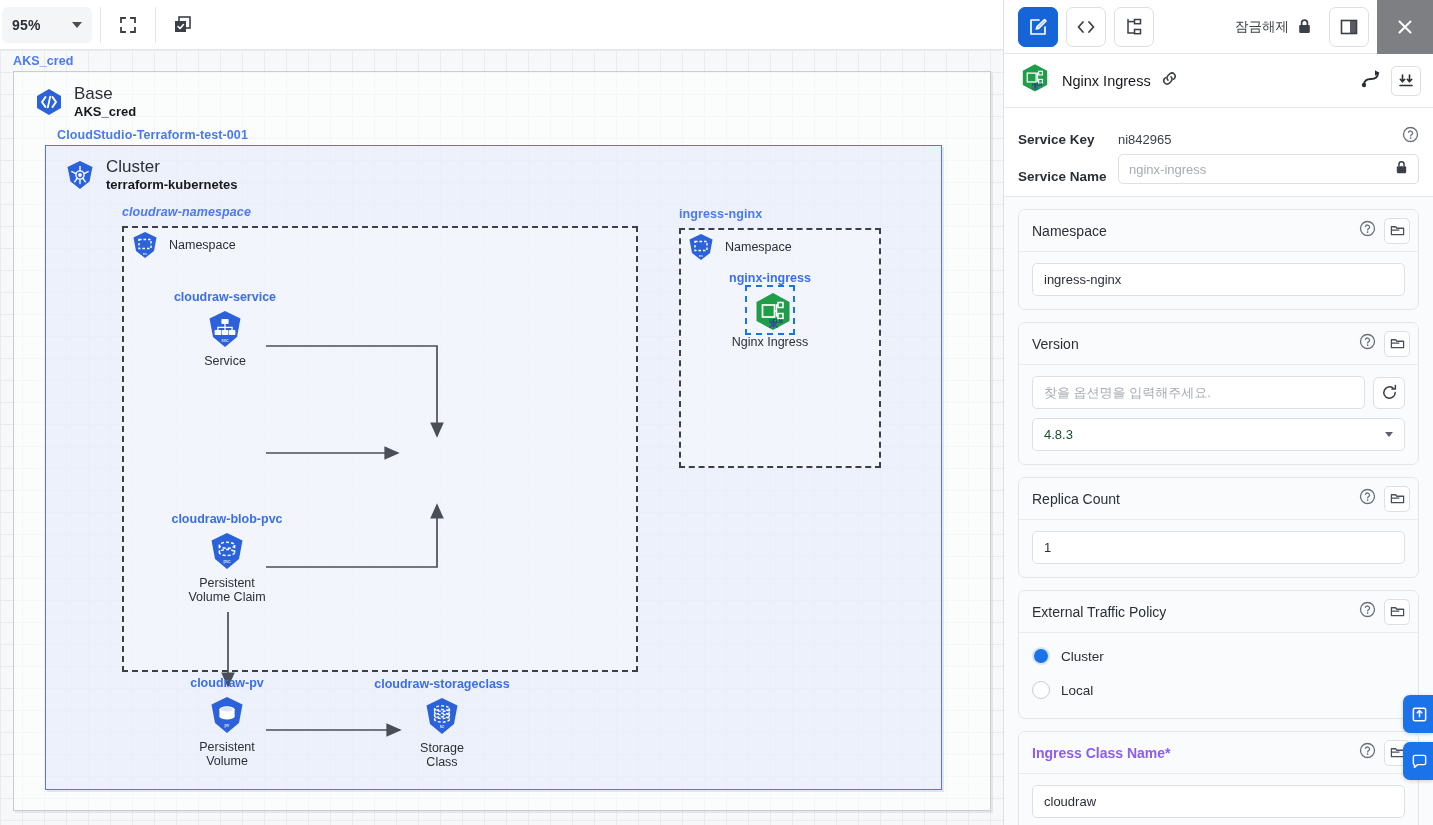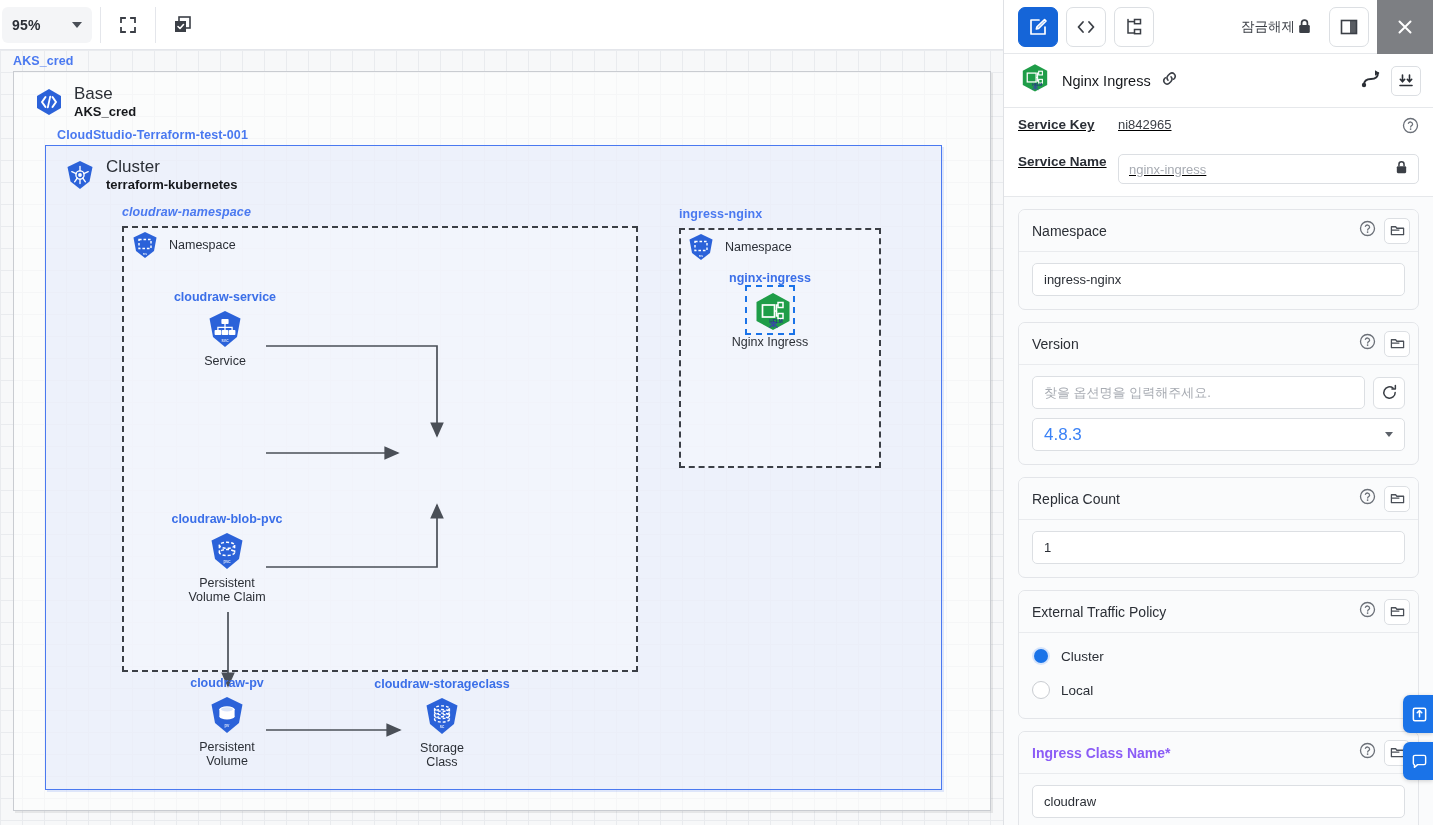--- a/index.html
+++ b/index.html
@@ -112,32 +112,32 @@
     border-bottom: 1px solid #e6e8eb; flex: none; gap: 8px;
   }
   .pbtn {
     width: 40px; height: 40px; border: 1px solid #dcdfe3; border-radius: 7px;
     background: #fff; display: flex; align-items: center; justify-content: center;
     cursor: pointer;
   }
   .pbtn.active { background: #1565d8; border-color: #1565d8; }
   .pbtn.grey { background: #7d7f83; border-color: #7d7f83; border-radius: 0; width:56px; height:54px; }
   .pbtn.noborder { border: none; }
-  .lock-area { margin-left: auto; display: flex; align-items: center; gap: 1px; padding-right: 8px; cursor: pointer;}
+  .lock-area { margin-left: auto; display: flex; align-items: center; gap: 7px; padding-right: 8px; cursor: pointer;}
   .lock-area .ltxt { font-size: 13.5px; color: #3b3f46; }
 
   #panel-title {
     height: 54px; display: flex; align-items: center; padding: 0 12px 0 14px;
     border-bottom: 1px solid #e6e8eb; flex: none; gap: 10px;
   }
   #panel-title .ttl { font-size: 14.5px; color: #16181c; }
   .ttl-actions { margin-left: auto; display: flex; align-items: center; gap: 9px; }
 
   #panel-meta { padding: 9px 14px 12px 14px; border-bottom: 1px solid #e6e8eb; flex: none; }
-  .meta-row { display: flex; align-items: flex-start; height: 30px; text-decoration: underline; }
+  .meta-row { display: flex; align-items: flex-end; height: 30px; }
   .meta-row + .meta-row { margin-top: 7px; }
   .meta-lbl { width: 100px; font-size: 13.5px; font-weight: 700; color: #2b2f36; }
   .meta-val { font-size: 13px; color: #3b3f46; }
   .meta-help { margin-left: auto; cursor: pointer; }
   .meta-input {
     flex: 1; height: 30px; border: 1px solid #dcdfe3; border-radius: 5px;
     background: #fff; display: flex; align-items: center; padding: 0 10px;
     position: relative;
   }
   .meta-input .ph { font-size: 13px; color: #a7abb2; }
@@ -167,21 +167,21 @@
   .txtin {
     width: 100%; height: 33px; border: 1px solid #dcdfe3; border-radius: 5px;
     background: #fff; display: flex; align-items: center; padding: 0 11px;
     font-size: 13px; color: #2b2f36;
   }
   .txtin.ph { color: #a7abb2; }
   .row-gap { display: flex; gap: 8px; align-items: center; }
   .selin {
     width: 100%; height: 33px; border: 1px solid #dcdfe3; border-radius: 5px;
     background: #fff; display: flex; align-items: center; padding: 8px 11px;
-    font-size: 17px; color: #3b82f6; position: relative; cursor: pointer;
+    font-size: 13px; color: #14532d; position: relative; cursor: pointer;
   }
   .selin .caret {
     position: absolute; right: 11px; width: 0; height: 0;
     border-left: 4px solid transparent; border-right: 4px solid transparent;
     border-top: 5px solid #5c6169;
   }
   .refreshbtn {
     width: 32px; height: 32px; border: 1px solid #dcdfe3; border-radius: 6px;
     background:#fff; display:flex; align-items:center; justify-content:center; cursor:pointer;
     flex: none;

